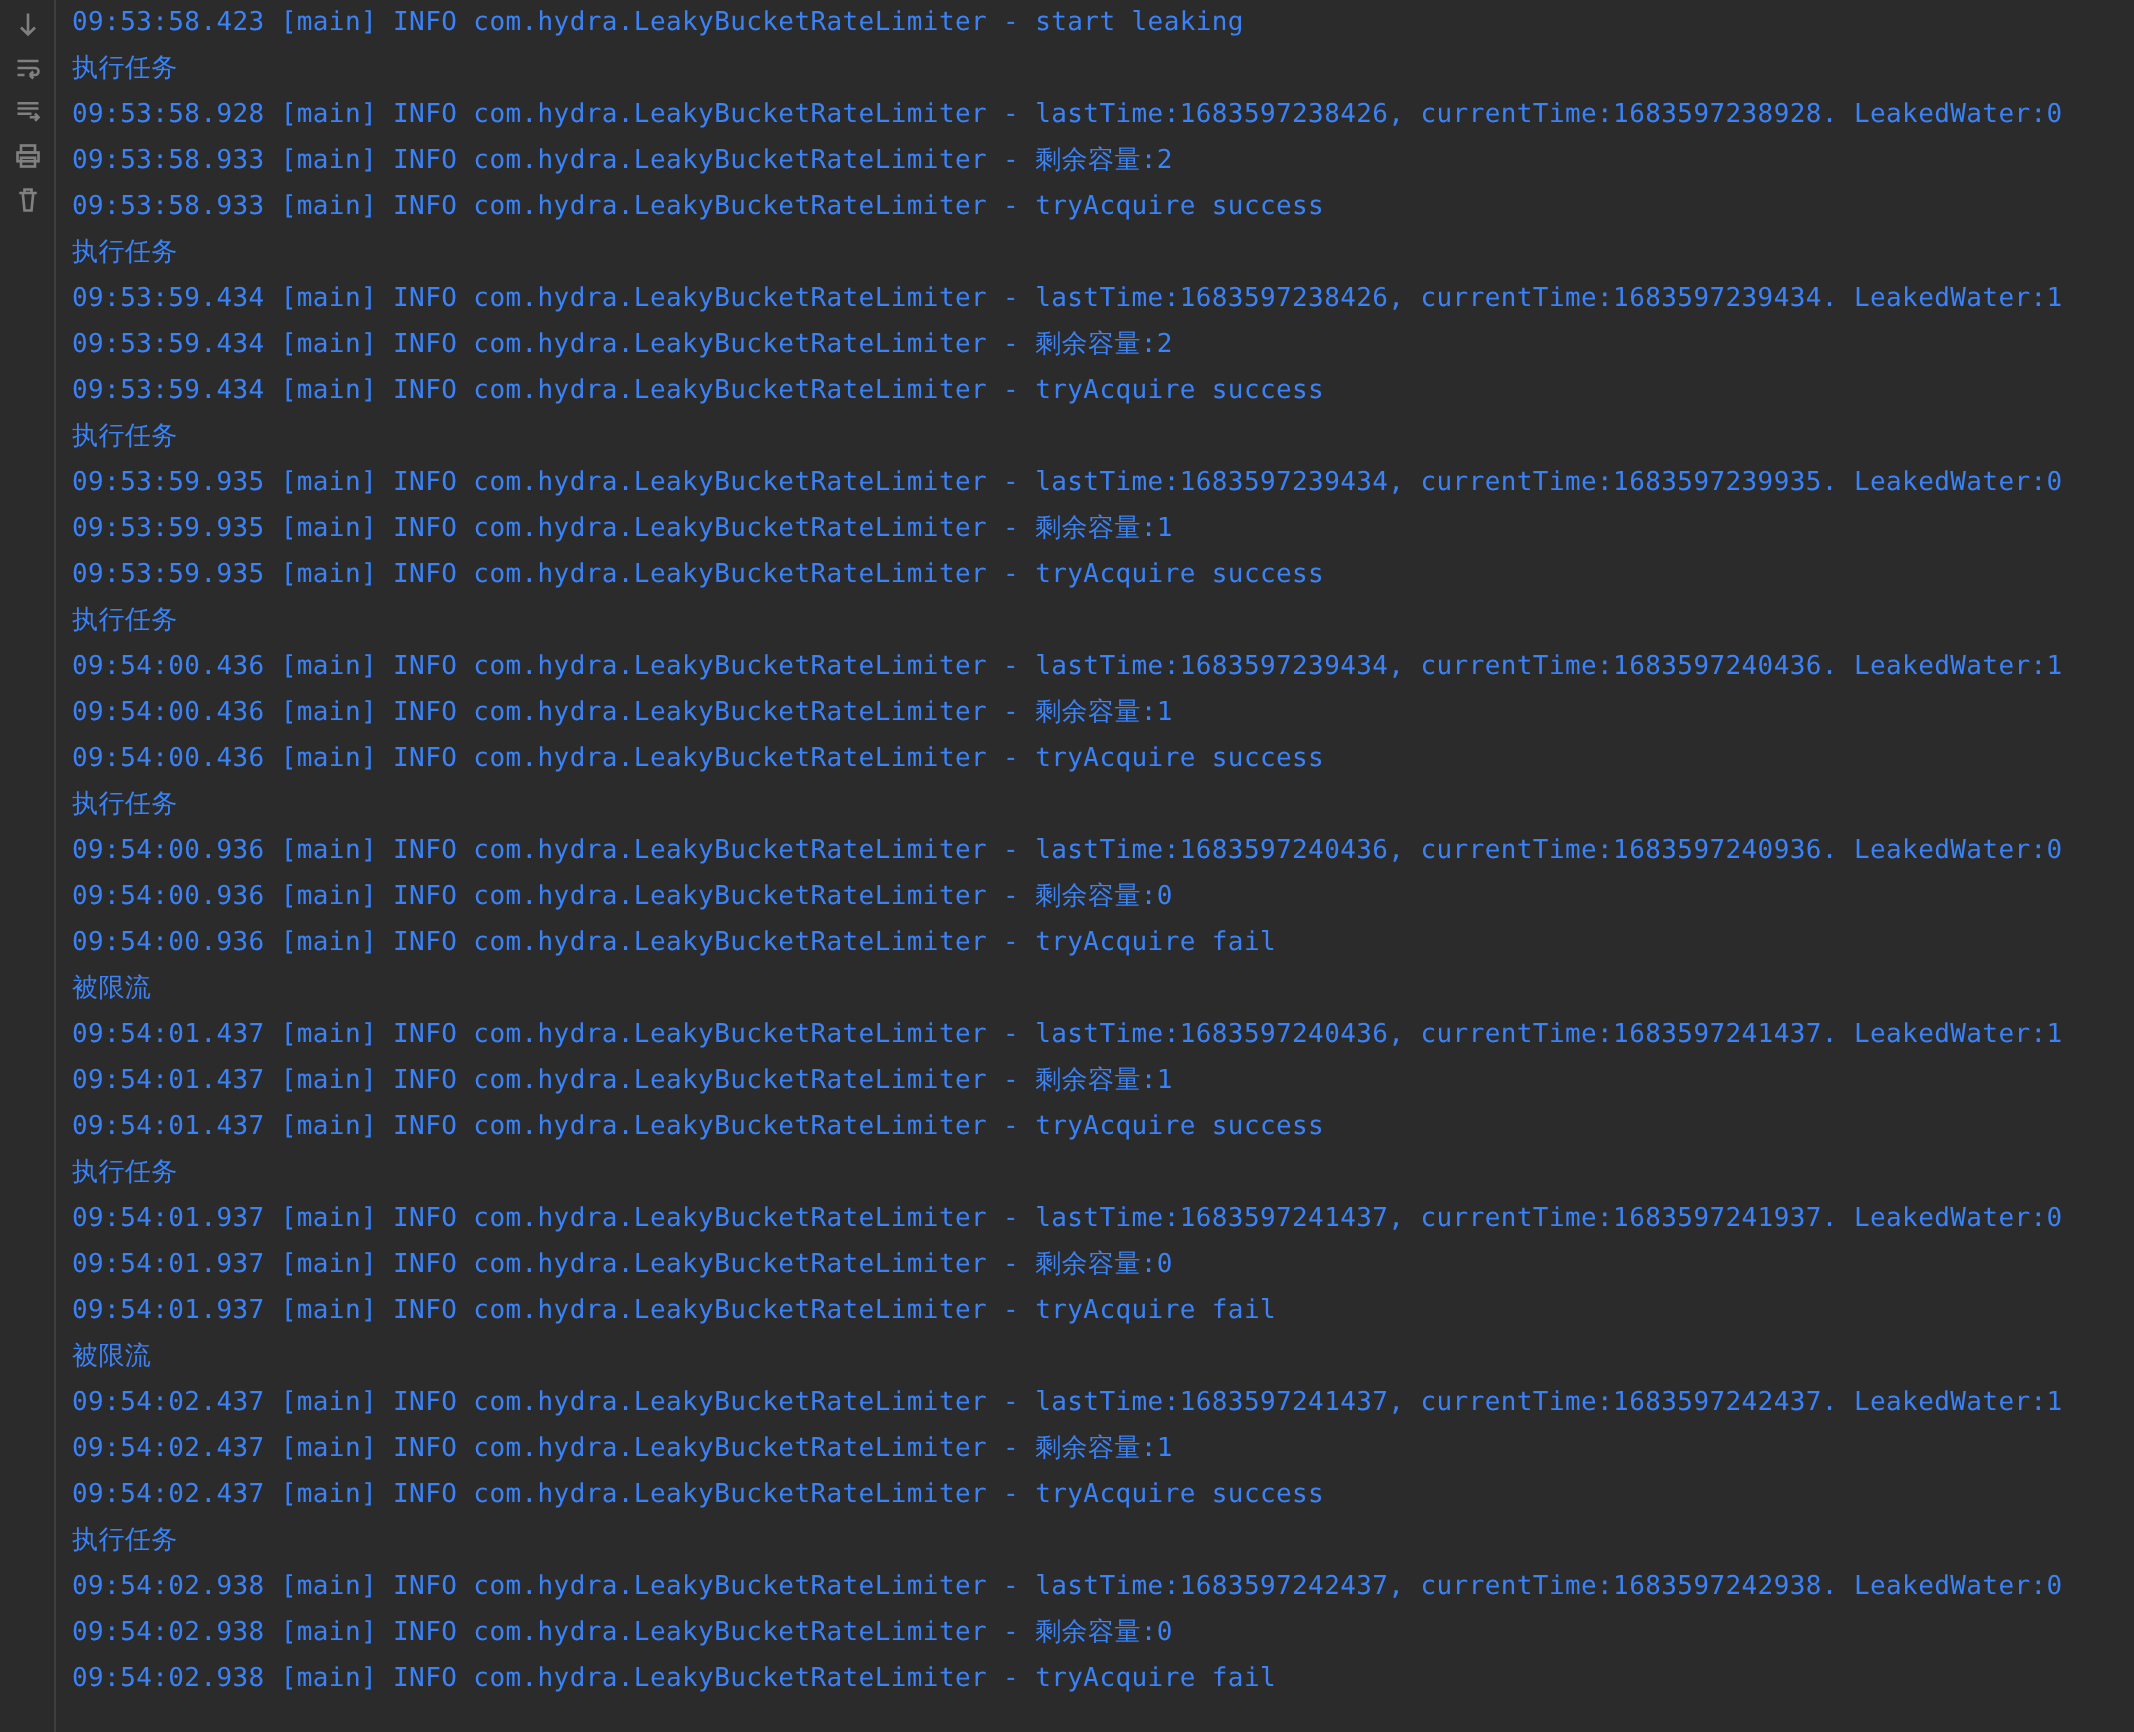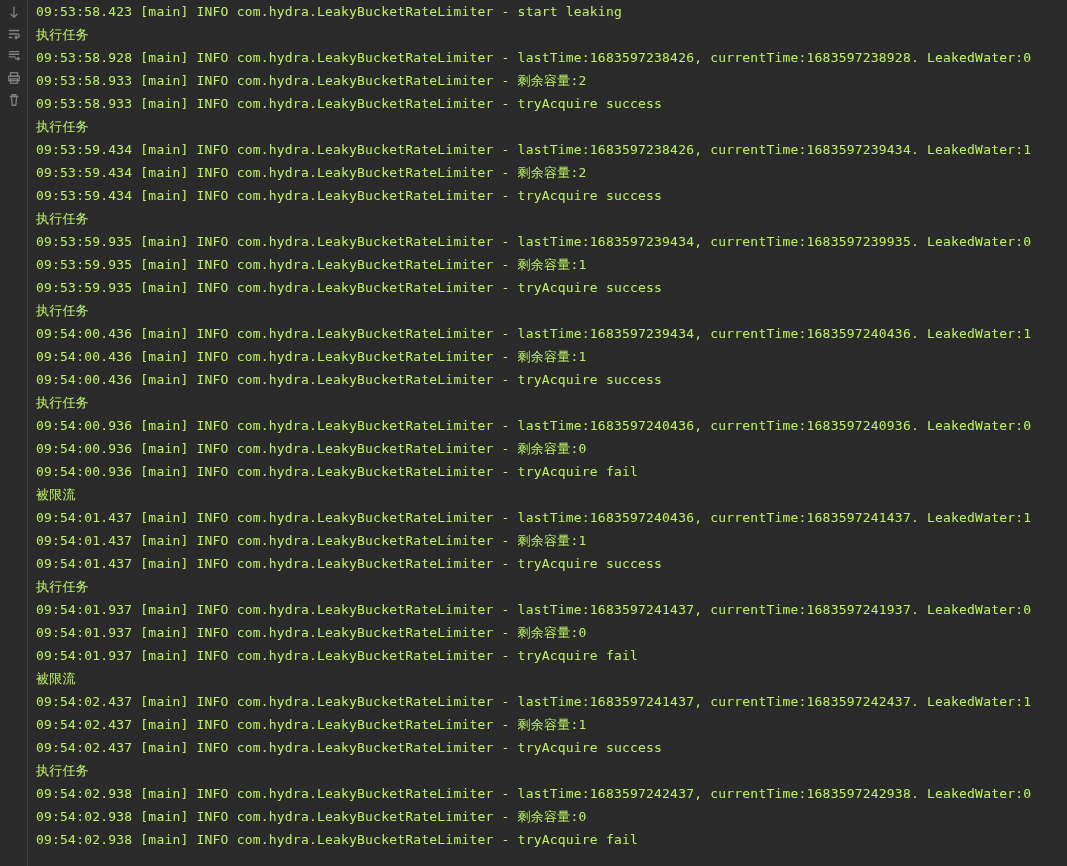--- a/index.html
+++ b/index.html
@@ -32,21 +32,21 @@
     align-items: center;
     justify-content: center;
   }
   .gutter-icon svg { width: 14px; height: 14px; }
   .console {
     flex: 1;
     padding: 0 8px 4px 8px;
     white-space: pre;
     line-height: 23px;
     letter-spacing: 0.2px;
-    color: #bef264;
+    color: #3b82f6;
   }
   .line { white-space: pre; }
 </style>
 </head>
 <body>
 
 <div class="gutter">
   <div class="gutter-icon">
     <svg viewBox="0 0 16 16" fill="none" stroke="currentColor" stroke-width="1.5">
         <path d="M8 2v12M4 10l4 4 4-4"></path>

